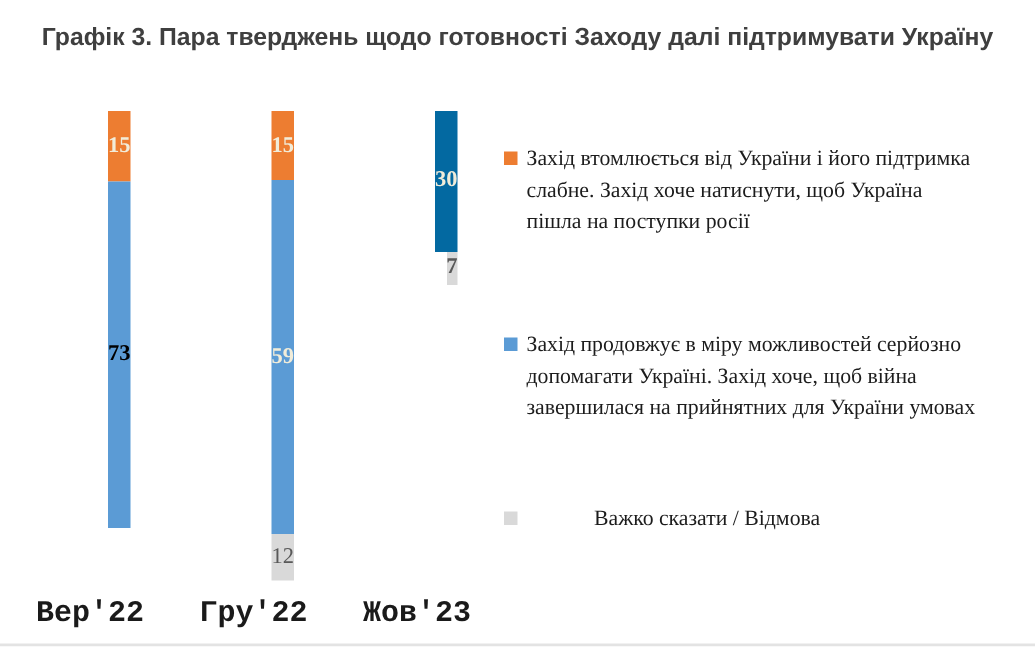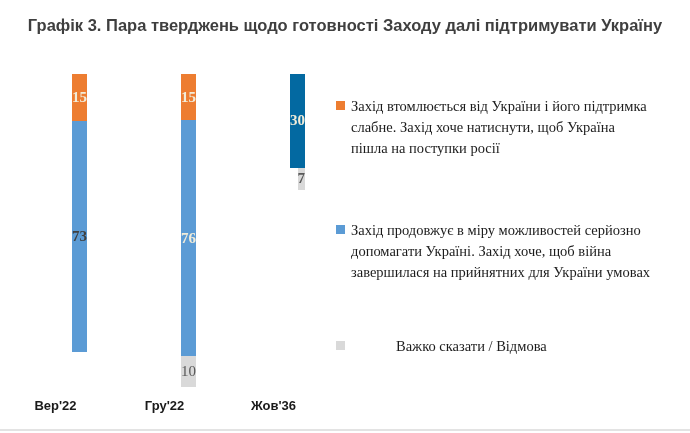--- a/index.html
+++ b/index.html
@@ -40,23 +40,23 @@
   }
   .val{
     font-family:"Liberation Serif",serif;
     font-weight:bold;
     font-size:15px;
   }
   .seg:nth-child(3) .val{font-weight:normal;}
   .cat{
     margin-top:11px;
     text-align:center;
-    font-family:Liberation Sans, sans-serif;
+    font-family:Liberation Mono, monospace;
     font-weight:bold;
-    font-size:13px;
+    font-size:20px;
     color:#1a1a1a;
   }
   
   .legend{
     position:absolute;
     left:336px;top:0;width:340px;height:433px;
     font-family:"Liberation Serif",serif;
   }
   .legend-item{
     position:absolute;
@@ -86,49 +86,49 @@
 
   <div class="title">Графік 3. Пара тверджень щодо готовності Заходу далі підтримувати Україну</div>
 
   <div class="plot">
       <div class="bar-wrap">
         <div class="bar">
           <div class="seg" style="height: 15.1515%; background: rgb(237, 125, 49);">
             <span class="val" style="color: rgb(241, 236, 217);">15</span>
           </div>
           <div class="seg" style="height: 73.7374%; background: rgb(91, 155, 213);">
-            <span class="val" style="color: #404040;">73</span>
+            <span class="val" style="color: #000000;">73</span>
           </div>
         </div>
         <div class="cat">Вер'22</div>
       </div>
       <div class="bar-wrap">
         <div class="bar">
           <div class="seg" style="height: 14.8515%; background: rgb(237, 125, 49);">
             <span class="val" style="color: rgb(241, 236, 217);">15</span>
           </div>
           <div class="seg" style="height: 75.2475%; background: rgb(91, 155, 213);">
-            <span class="val" style="color: rgb(241, 236, 217);">76</span>
+            <span class="val" style="color: rgb(241, 236, 217);">59</span>
           </div>
           <div class="seg" style="height: 9.90099%; background: rgb(217, 217, 217);">
-            <span class="val" style="color: rgb(89, 89, 89);">10</span>
+            <span class="val" style="color: rgb(89, 89, 89);">12</span>
           </div>
         </div>
         <div class="cat">Гру'22</div>
       </div>
       <div class="bar-wrap">
         <div class="bar">
           <div class="seg" style="height: 30%; background: #0369a1;">
             <span class="val" style="color: rgb(241, 236, 217);">30</span>
           </div>
           <div class="seg" style="height: 7%; background: rgb(217, 217, 217);">
             <span class="val" style="color: rgb(89, 89, 89);">7</span>
           </div>
         </div>
-        <div class="cat">Жов'36</div>
+        <div class="cat">Жов'23</div>
       </div>
     </div>
 
   <div class="legend">
     <div class="legend-item li-1">
       <span class="swatch" style="background: rgb(91, 155, 213);"></span>
       <span class="legend-text">Захід продовжує в міру можливостей серйозно допомагати Україні. Захід хоче, щоб війна завершилася на прийнятних для України умовах</span>
     </div>
     <div class="legend-item li-0">
       <span class="swatch" style="background: rgb(237, 125, 49);"></span>

